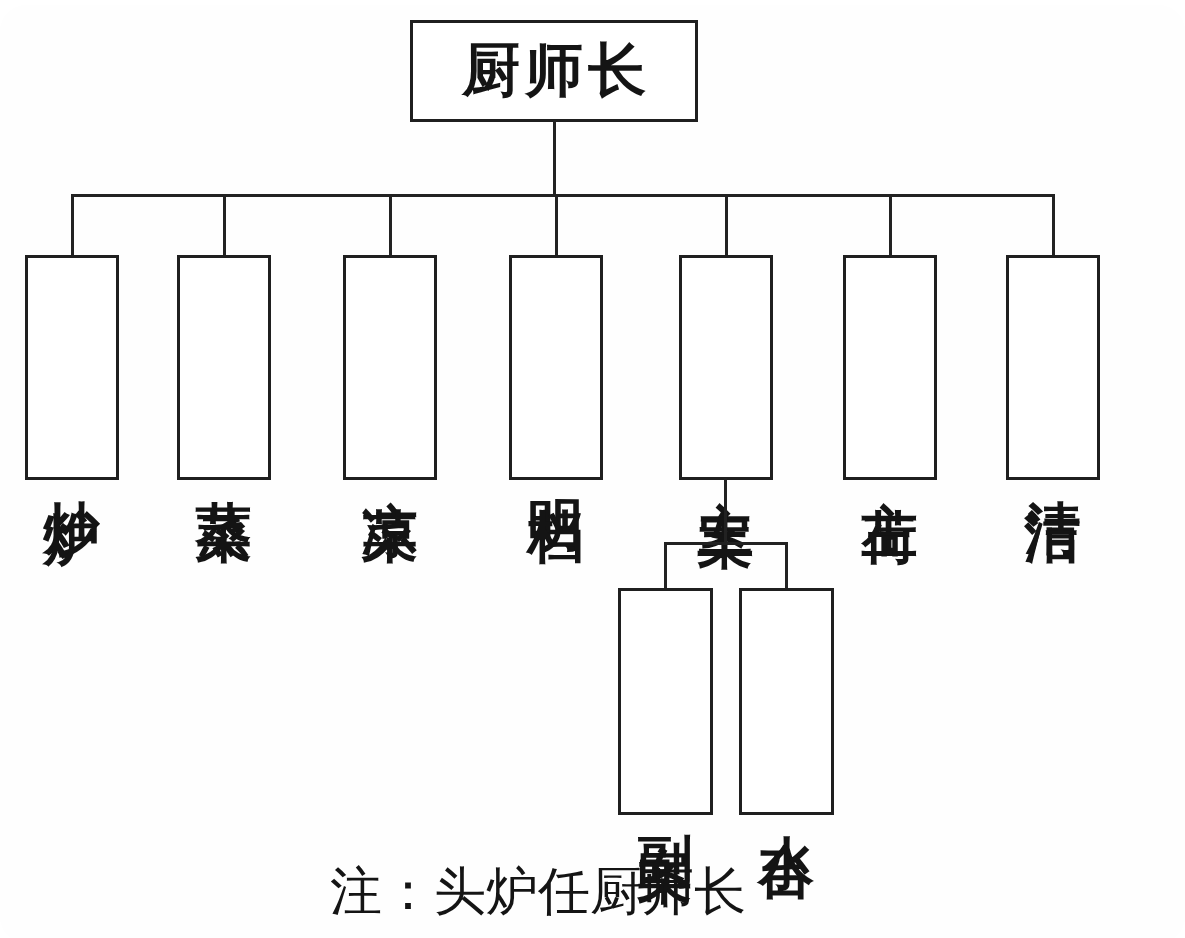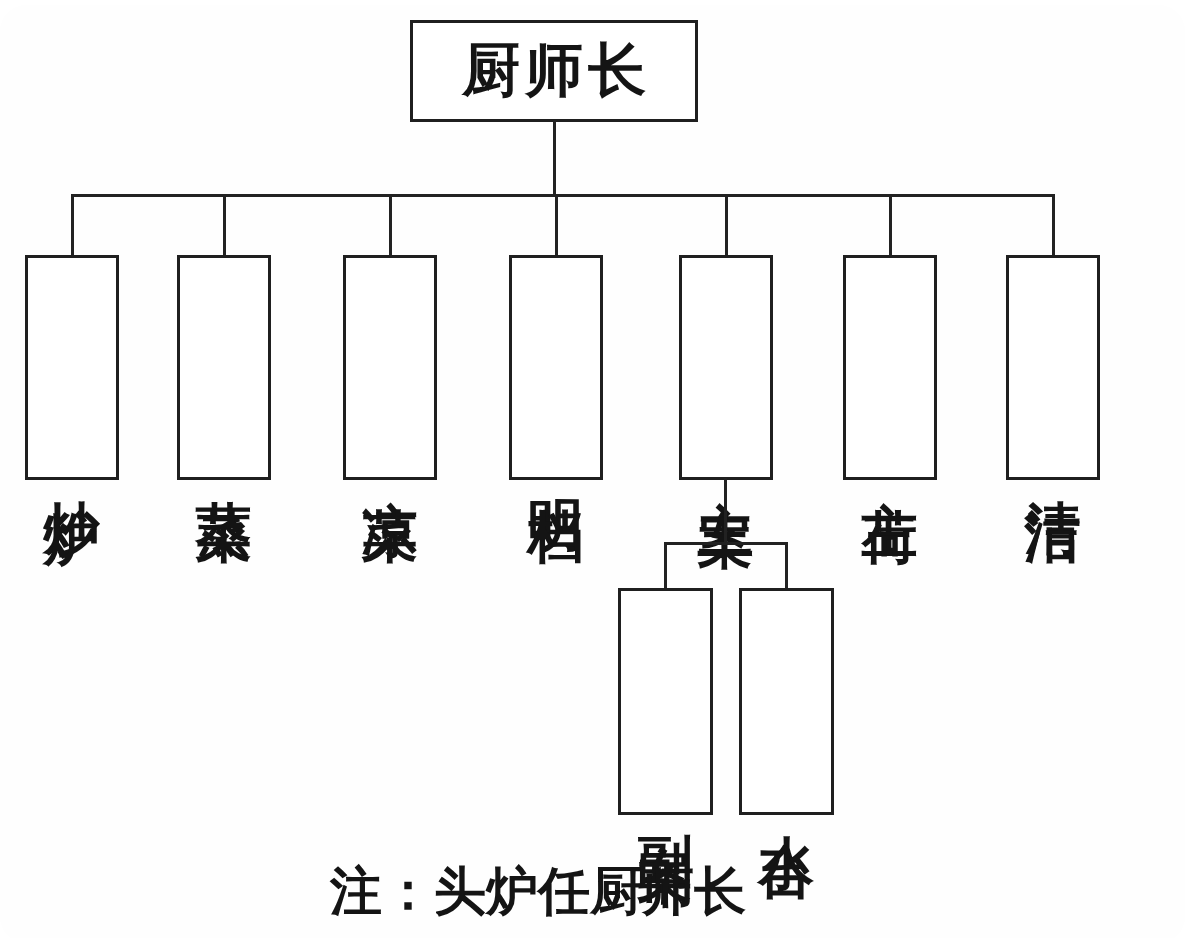--- a/index.html
+++ b/index.html
@@ -73,21 +73,21 @@
   .pos-5 { left: 679px; }
   .pos-6 { left: 843px; }
   .pos-7 { left: 1006px; }
   
   .pos-s1 { left: 618px; }
   .pos-s2 { left: 739px; }
   .note {
     position: absolute;
     left: 330px; top: 852px;
     font-size: 52px;
-    font-weight: bold;
+    font-weight: normal;
     color: #141414;
     white-space: nowrap;
   }
 </style>
 </head>
 <body>
 
 <div class="stage">
 
   <div class="node root-node">

